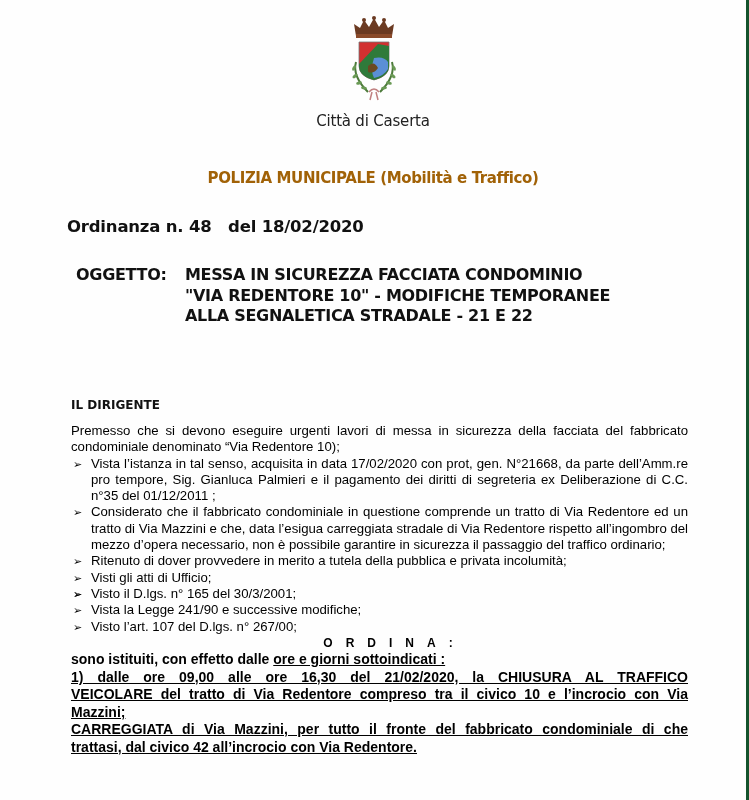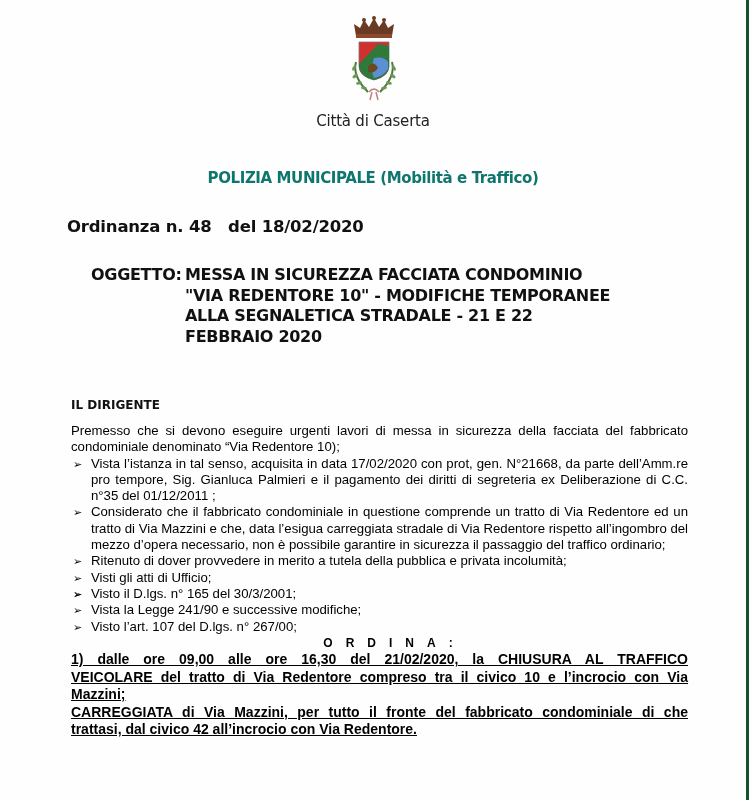--- a/index.html
+++ b/index.html
@@ -16,33 +16,33 @@
     position: absolute; left: 344px; top: 14px; width: 60px; height: 90px;
   }
   .city {
     position: absolute; left: 0; width: 746px; top: 112px; text-align: center;
     font-family: "DejaVu Sans", sans-serif; font-size: 15px; color: #222;
     letter-spacing: -0.2px;
   }
   .dept {
     position: absolute; left: 0; width: 746px; top: 169px; text-align: center;
     font-family: "DejaVu Sans", sans-serif; font-weight: bold; font-size: 15px;
-    letter-spacing: -0.4px; color: #0f766e;
+    letter-spacing: -0.4px; color: #a16207;
   }
   .ord-title {
     position: absolute; left: 67px; top: 217px;
     font-family: "DejaVu Sans", sans-serif; font-weight: bold; font-size: 16.5px;
     letter-spacing: -0.2px; white-space: pre;
   }
   .subject {
     position: absolute; left: 75px; top: 265px; width: 660px;
     font-family: "DejaVu Sans", sans-serif; font-weight: bold; font-size: 16px;
     line-height: 20.5px; letter-spacing: -0.3px;
   }
-  .subject .label { position: absolute; left: 16px; top: 0; }
+  .subject .label { position: absolute; left: 1px; top: 0; }
   .subject .lines { position: absolute; left: 110px; top: 0; width: 560px; }
   .subject .lines div { white-space: nowrap; }
   .dirigente {
     position: absolute; left: 71px; top: 398px;
     font-family: "DejaVu Sans", sans-serif; font-weight: bold; font-size: 12px;
   }
   .body-text {
     position: absolute; left: 71px; top: 423px; width: 617px;
     font-family: "Liberation Sans", sans-serif; font-size: 13.2px; line-height: 16.3px;
     color: #000000;
@@ -97,21 +97,20 @@
   <div class="city">Città di Caserta</div>
   <div class="dept">POLIZIA MUNICIPALE (Mobilità e Traffico)</div>
   <div class="ord-title">Ordinanza n. 48   del 18/02/2020</div>
 
   <div class="subject">
     <div class="label">OGGETTO:</div>
     <div class="lines">
       <div>MESSA IN SICUREZZA FACCIATA CONDOMINIO</div>
       <div>"VIA REDENTORE 10" - MODIFICHE TEMPORANEE</div>
       <div>ALLA SEGNALETICA STRADALE - 21 E 22</div>
-      <div>FEBBRAIO 2020</div>
     </div>
   </div>
 
   <div class="dirigente">IL DIRIGENTE</div>
 
   <div class="body-text">
     <div class="para">Premesso che si devono eseguire urgenti lavori di messa in sicurezza della facciata del fabbricato condominiale denominato “Via Redentore 10);</div>
 
     <div class="item">
       <span class="bullet">➢</span>
@@ -140,20 +139,23 @@
       <span class="bullet">➢</span>
       <span>Vista la Legge 241/90 e successive modifiche;</span>
     </div>
     <div class="item">
       <span class="bullet">➢</span>
       <span>Visto l’art. 107 del D.lgs. n° 267/00;</span>
     </div>
 
     <div class="ordina">ORDINA:</div>
 
+    <div class="bold left">
+      <span>sono istituiti, con effetto dalle </span><span class="u">ore e giorni sottoindicati :</span>
+    </div>
 
     <div class="bold u just">1) dalle ore 09,00 alle ore 16,30 del 21/02/2020, la CHIUSURA AL TRAFFICO</div>
     <div class="bold u just">VEICOLARE del tratto di Via Redentore compreso tra il civico 10 e l’incrocio con Via</div>
     <div class="bold u left">Mazzini;</div>
 
     <div class="bold u just">CARREGGIATA di Via Mazzini, per tutto il fronte del fabbricato condominiale di che</div>
     <div class="bold u left">trattasi, dal civico 42 all’incrocio con Via Redentore.</div>
   </div>
 </div>
 

